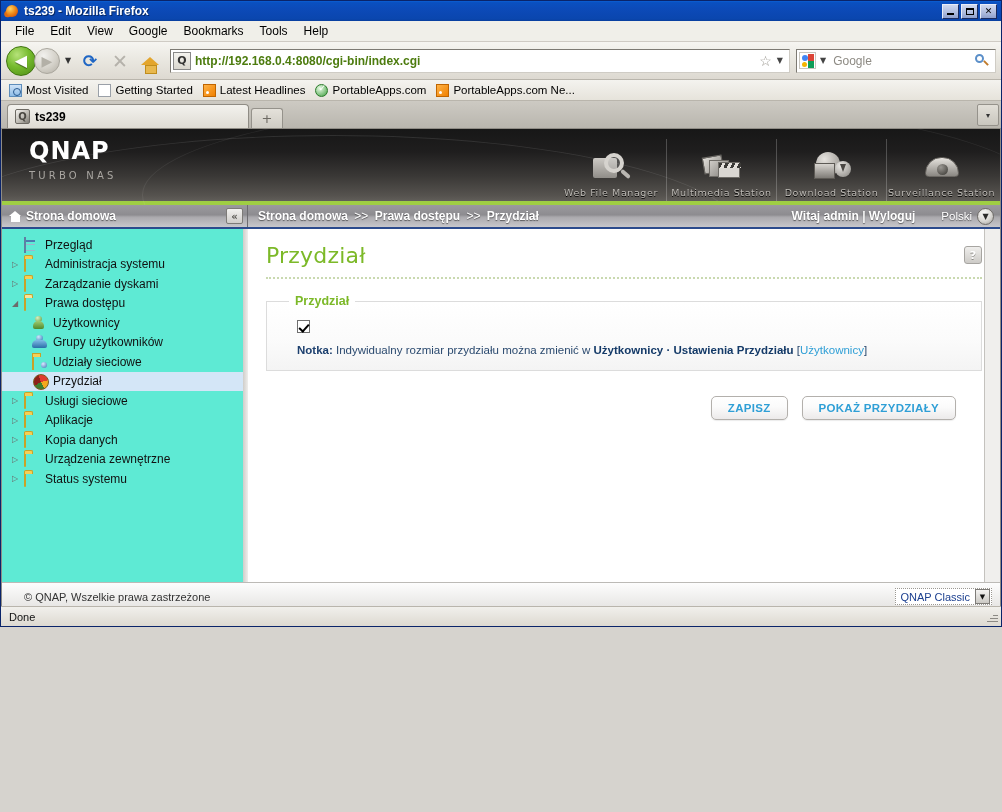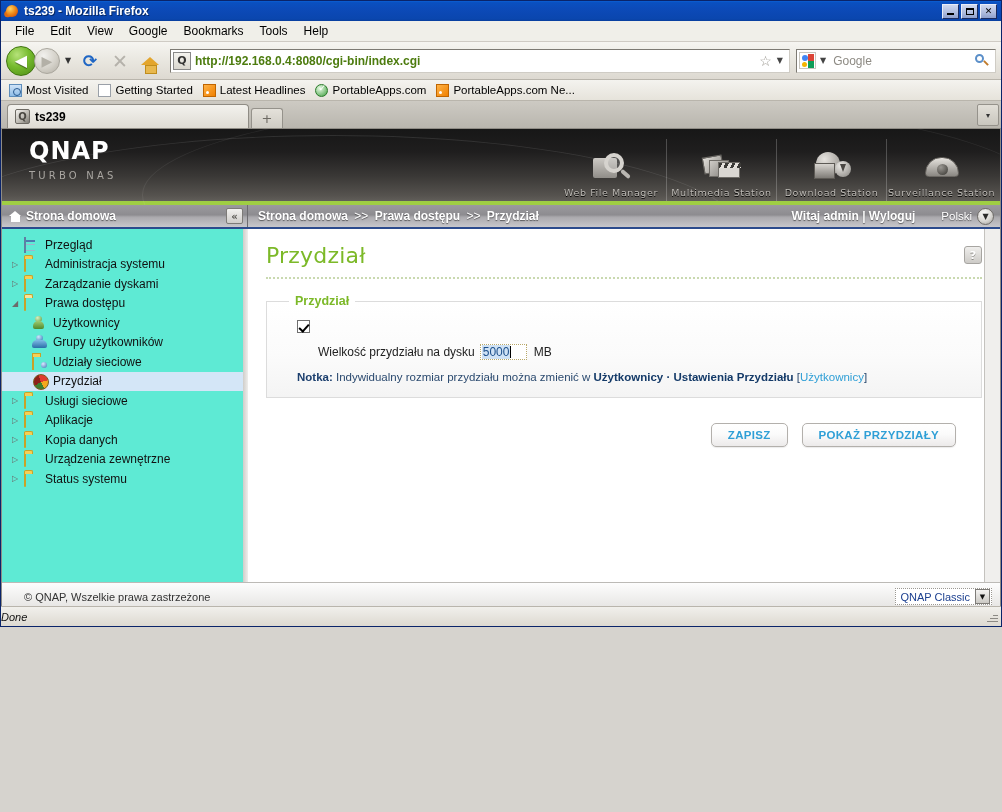--- a/index.html
+++ b/index.html
@@ -529,22 +529,22 @@
     background: #f0efed;
     border-left: 1px solid #c4c2be;
   }
 
   
   #statusbar {
     flex: 0 0 20px; height: 20px;
     background: linear-gradient(to bottom,#f1f0ec,#ddd9d1);
     border-top: 1px solid #b9b5ac;
     display: flex; align-items: center; justify-content: space-between;
-    padding: 0 2px 0 0;
-    font-size: 11px; color: #111; font-style: italic;
+    padding: 0 2px 0 8px;
+    font-size: 11px; color: #111;
   }
   #grip { width: 14px; height: 14px; position: relative; }
   #grip i {
     position: absolute; right: 1px; background: #8c8a85; height: 1px;
   }
   #grip i:nth-child(1){ width: 11px; bottom: 2px;}
   #grip i:nth-child(2){ width: 8px; bottom: 5px;}
   #grip i:nth-child(3){ width: 5px; bottom: 8px;}
 </style>
 </head>
@@ -779,28 +779,20 @@
           <div id="help-btn">?</div>
         </div>
 
         <div id="quota-fieldset">
           <div id="fieldset-legend">Przydział</div>
 
           <div class="fs-row" id="row-checkbox">
             <span id="chk"></span>
           </div>
 
-          <div class="fs-row" id="row-size">
-            <span id="size-label">Wielkość przydziału na dysku</span>
-            <span id="size-input">
-              <span id="size-value">5000</span>
-              <span id="size-caret"></span>
-            </span>
-            <span id="size-unit">MB</span>
-          </div>
 
           <div class="fs-row" id="row-note">
             <b>Notka:</b>&nbsp;<span class="note-body">Indywidualny rozmiar przydziału można zmienić w</span>&nbsp;<span class="note-strong">Użytkownicy · Ustawienia Przydziału</span>&nbsp;<span class="note-bracket">[</span><span class="note-link">Użytkownicy</span><span class="note-bracket">]</span>
           </div>
         </div>
 
         <div id="btn-row">
           <div class="qbtn">ZAPISZ</div>
           <div class="qbtn">POKAŻ PRZYDZIAŁY</div>
         </div>

